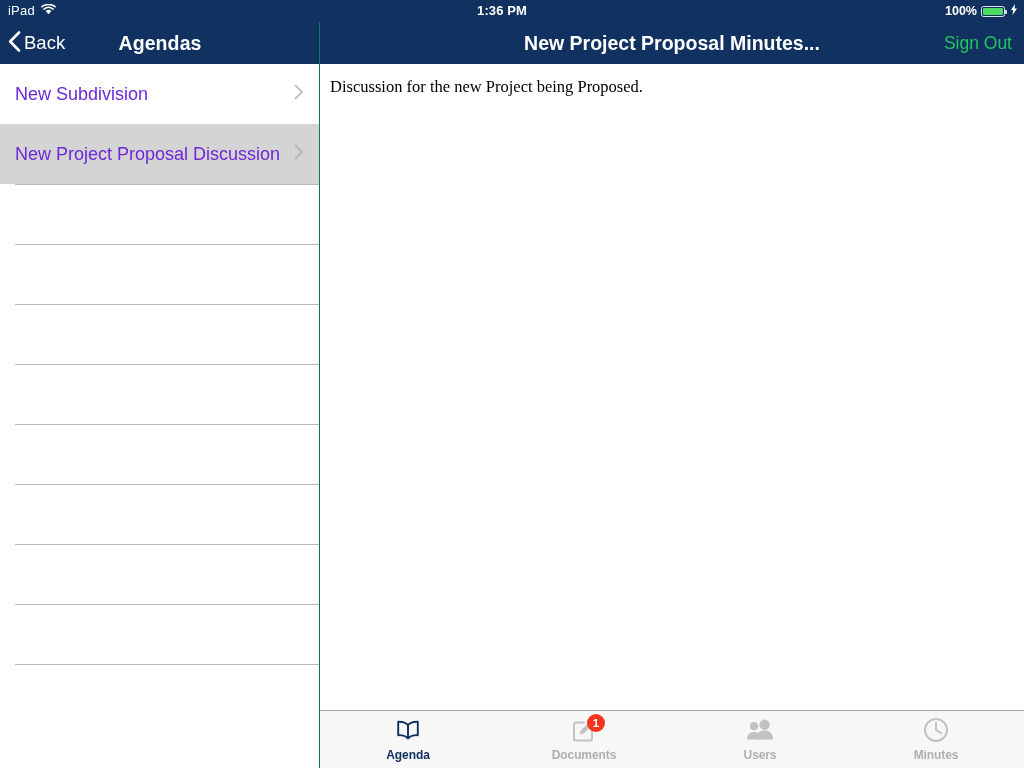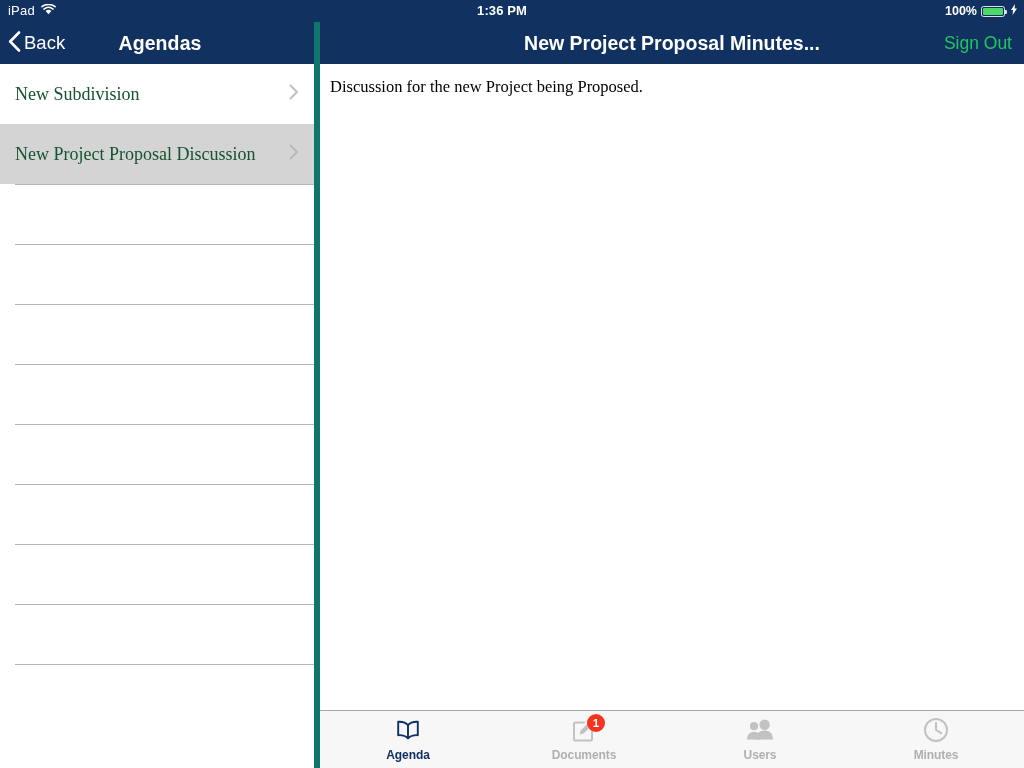--- a/index.html
+++ b/index.html
@@ -86,21 +86,21 @@
   }
   .bolt-icon { display: block; margin-left: 2px; }
 
   
   .left-pane {
     position: absolute;
     left: 0; top: 22px;
     width: 320px;
     height: 746px;
     background: #ffffff;
-    border-right: 6px solid #0f766e;
+    border-right: 1px solid #0f766e;
     box-sizing: border-box;
     overflow: hidden;
   }
   .left-navbar {
     position: relative;
     height: 42px;
     background: #113160;
     color: #ffffff;
   }
   .back-btn {
@@ -136,23 +136,22 @@
     display: flex;
     align-items: center;
     background: #ffffff;
     cursor: pointer;
   }
   .agenda-row.filled { border-bottom: none; }
   .agenda-row.selected { background: #d4d4d4; }
   .agenda-row .row-label {
     padding-left: 15px;
     font-size: 18px;
-    color: #14532d;
+    color: #6d28d9;
     white-space: nowrap;
-    font-family: Liberation Serif, serif;
   }
   .agenda-row .chevron {
     position: absolute;
     right: 15px;
     top: 50%;
     transform: translateY(-50%);
     display: block;
   }
   .agenda-row.empty {
     border-top: 1px solid #b5b5b5;

